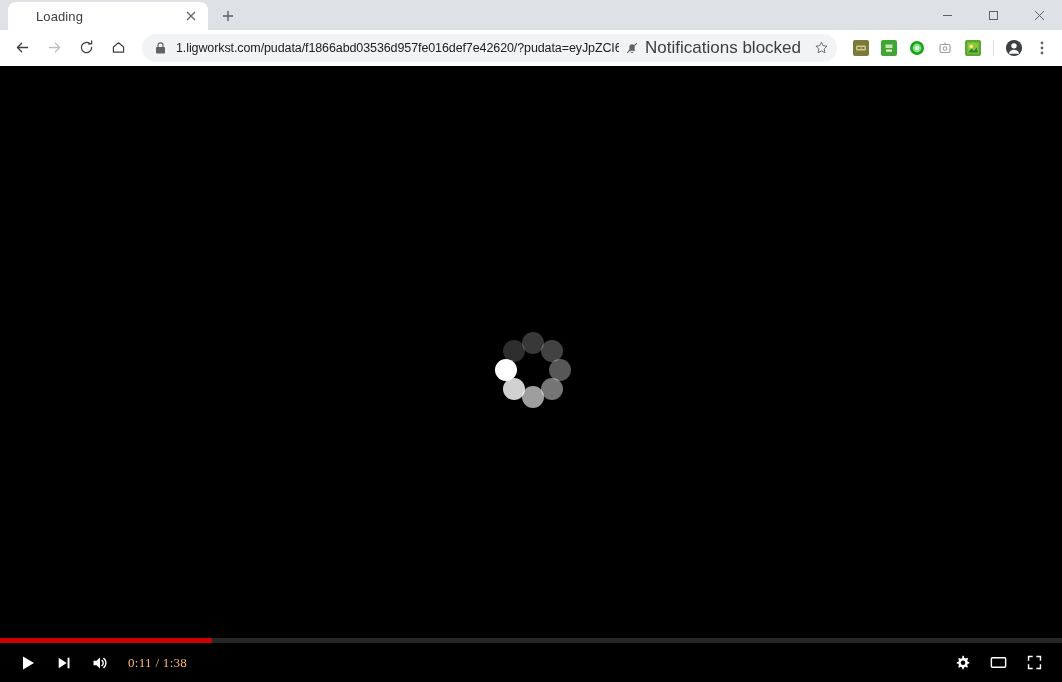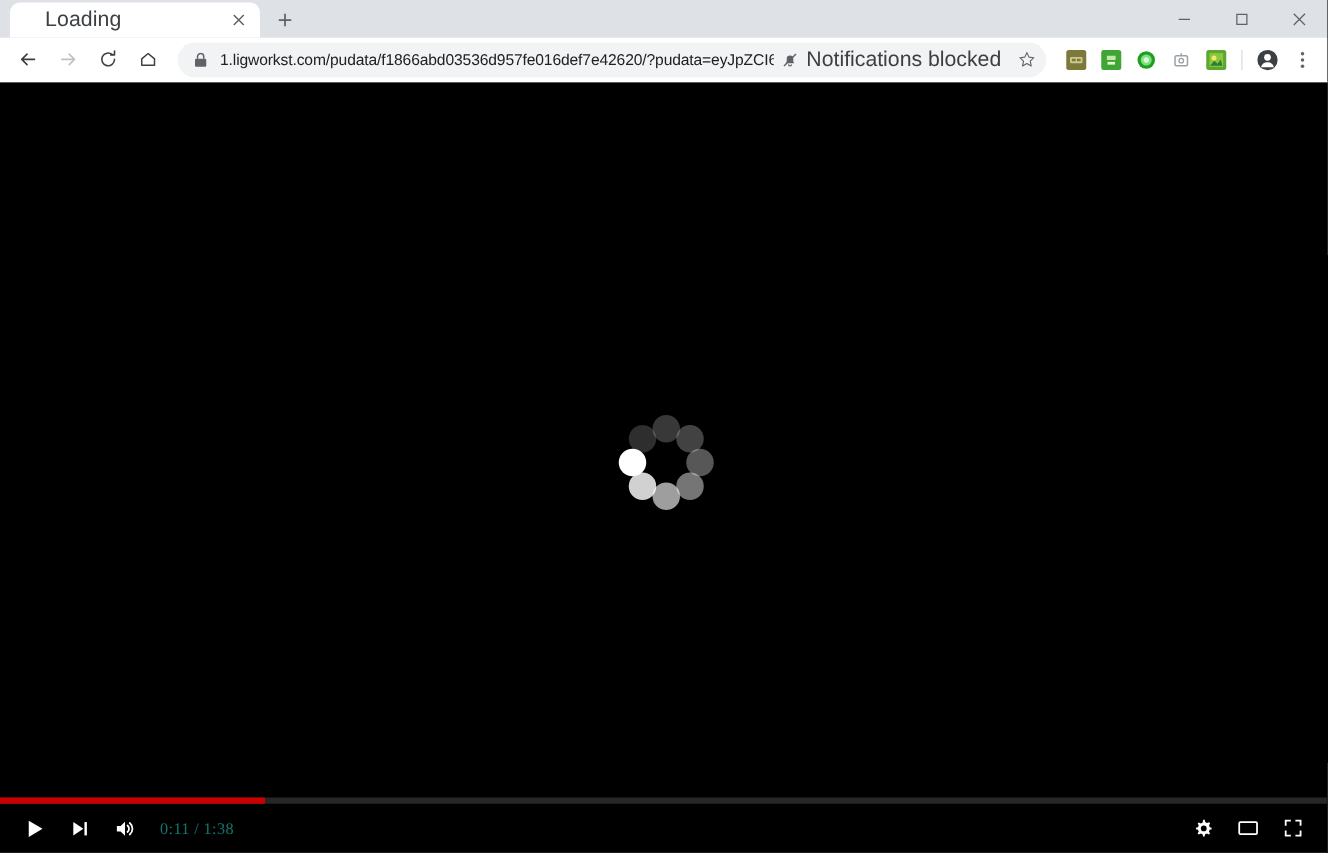--- a/index.html
+++ b/index.html
@@ -38,21 +38,21 @@
     background: #ffffff;
     border-radius: 8px 8px 0 0;
     display: flex;
     align-items: center;
     padding: 0 8px 0 14px;
     position: relative;
   }
 
   .tab-title {
     flex: 1;
-    font-size: 17px;
+    font-size: 13px;
     color: #3c4043;
     white-space: nowrap;
     overflow: hidden;
     text-overflow: ellipsis;
     padding-left: 14px;
     letter-spacing: 0.1px;
   }
 
   .tab-close {
     width: 18px;
@@ -284,21 +284,21 @@
   .ctrl-btn {
     width: 36px;
     height: 36px;
     display: flex;
     align-items: center;
     justify-content: center;
     flex: 0 0 36px;
   }
 
   .time-display {
-    color: #0f766e;
+    color: #fdba74;
     font-size: 13px;
     font-family: "Liberation Serif", serif;
     margin-left: 10px;
     white-space: nowrap;
     letter-spacing: 0.3px;
   }
 
   .ctrl-spacer { flex: 1; }
 
   .right-controls {

